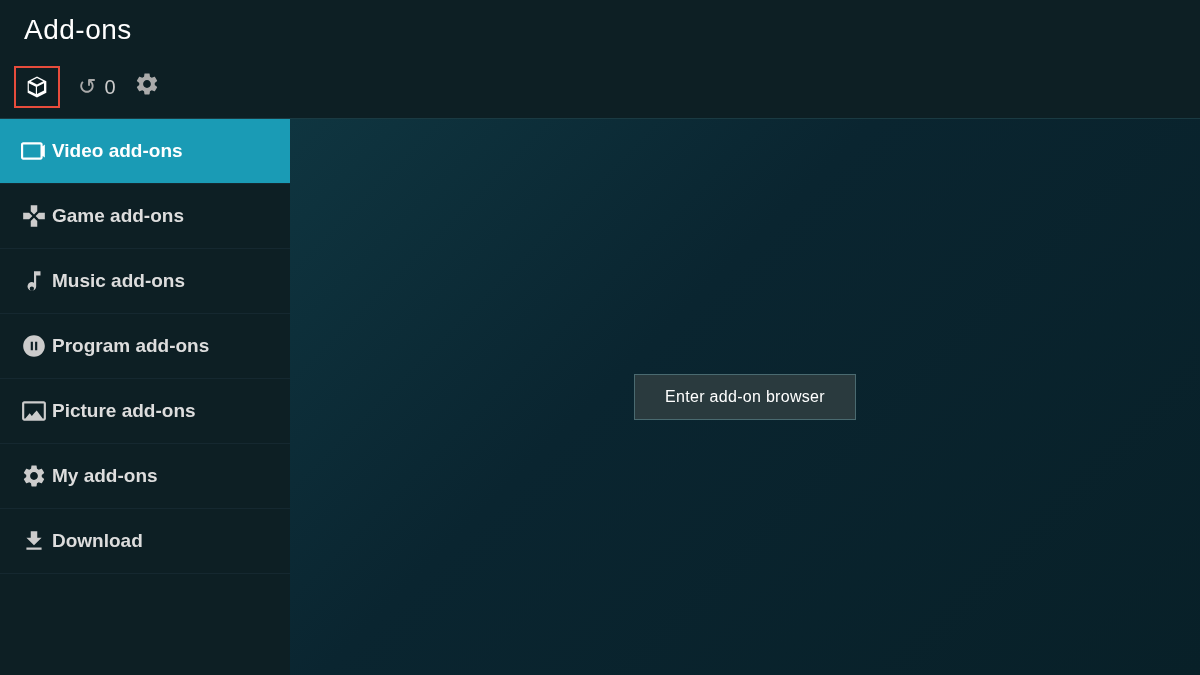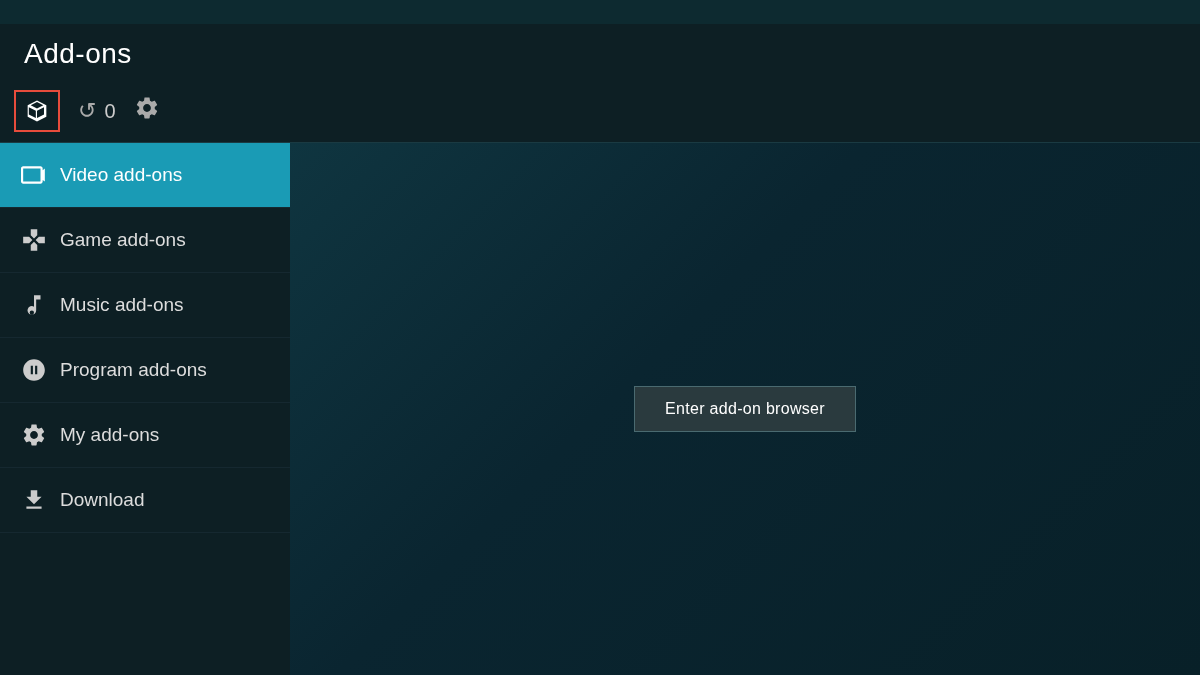--- a/index.html
+++ b/index.html
@@ -16,21 +16,20 @@
     }
 
     
     .header {
       display: flex;
       justify-content: space-between;
       align-items: center;
       padding: 14px 24px 10px 24px;
       background: #0d1f24;
       flex-shrink: 0;
-      margin-top: 24px;
     }
 
     .header-title {
       font-size: 28px;
       font-weight: 300;
       letter-spacing: 0.5px;
       color: #ffffff;
     }
 
     .header-time {
@@ -105,26 +104,26 @@
       width: 290px;
       background: #0d1f24;
       flex-shrink: 0;
       display: flex;
       flex-direction: column;
     }
 
     .sidebar-item {
       display: flex;
       align-items: center;
-      gap: 12px;
+      gap: 4px;
       padding: 18px 20px;
       cursor: pointer;
       color: #dddddd;
       font-size: 19px;
-      font-weight: 400;
+      font-weight: 700;
       border-bottom: 1px solid #152830;
       transition: background 0.1s;
     }
 
     .sidebar-item.active {
       background: #1a9bb5;
       color: #ffffff;
     }
 
     .sidebar-item-icon {
@@ -236,20 +235,28 @@
 
     <div class="sidebar-item">
       <div class="sidebar-item-icon">
         <svg viewBox="0 0 24 24" xmlns="http://www.w3.org/2000/svg">
           <path d="M12 2C6.48 2 2 6.48 2 12s4.48 10 10 10 10-4.48 10-10S17.52 2 12 2zm-1 14H9V8h2v8zm4 0h-2V8h2v8z"></path>
         </svg>
       </div>
       <span class="sidebar-item-label">Program add-ons</span>
     </div>
 
+    <div class="sidebar-item">
+      <div class="sidebar-item-icon">
+        <svg viewBox="0 0 24 24" xmlns="http://www.w3.org/2000/svg">
+          <path d="M21 3H3C1.9 3 1 3.9 1 5v14c0 1.1.9 2 2 2h18c1.1 0 2-.9 2-2V5c0-1.1-.9-2-2-2zm0 16H3V5h18v14zm-8.5-5.5l-2.51 3.01L8 14l-4 5h16l-5.5-7.5z"></path>
+        </svg>
+      </div>
+      <span class="sidebar-item-label">Picture add-ons</span>
+    </div>
 
     <div class="sidebar-item">
       <div class="sidebar-item-icon">
         <svg viewBox="0 0 24 24" xmlns="http://www.w3.org/2000/svg">
           <path d="M19.14,12.94c0.04-0.3,0.06-0.61,0.06-0.94c0-0.32-0.02-0.64-0.07-0.94l2.03-1.58c0.18-0.14,0.23-0.41,0.12-0.61 l-1.92-3.32c-0.12-0.22-0.37-0.29-0.59-0.22l-2.39,0.96c-0.5-0.38-1.03-0.7-1.62-0.94L14.4,2.81c-0.04-0.24-0.24-0.41-0.48-0.41 h-3.84c-0.24,0-0.43,0.17-0.47,0.41L9.25,5.35C8.66,5.59,8.12,5.92,7.63,6.29L5.24,5.33c-0.22-0.08-0.47,0-0.59,0.22L2.74,8.87 C2.62,9.08,2.66,9.34,2.86,9.48l2.03,1.58C4.84,11.36,4.8,11.69,4.8,12s0.02,0.64,0.07,0.94l-2.03,1.58 c-0.18,0.14-0.23,0.41-0.12,0.61l1.92,3.32c0.12,0.22,0.37,0.29,0.59,0.22l2.39-0.96c0.5,0.38,1.03,0.7,1.62,0.94l0.36,2.54 c0.05,0.24,0.24,0.41,0.48,0.41h3.84c0.24,0,0.44-0.17,0.47-0.41l0.36-2.54c0.59-0.24,1.13-0.56,1.62-0.94l2.39,0.96 c0.22,0.08,0.47,0,0.59-0.22l1.92-3.32c0.12-0.22,0.07-0.47-0.12-0.61L19.14,12.94z M12,15.6c-1.98,0-3.6-1.62-3.6-3.6 s1.62-3.6,3.6-3.6s3.6,1.62,3.6,3.6S13.98,15.6,12,15.6z"></path>
         </svg>
       </div>
       <span class="sidebar-item-label">My add-ons</span>
     </div>
 

